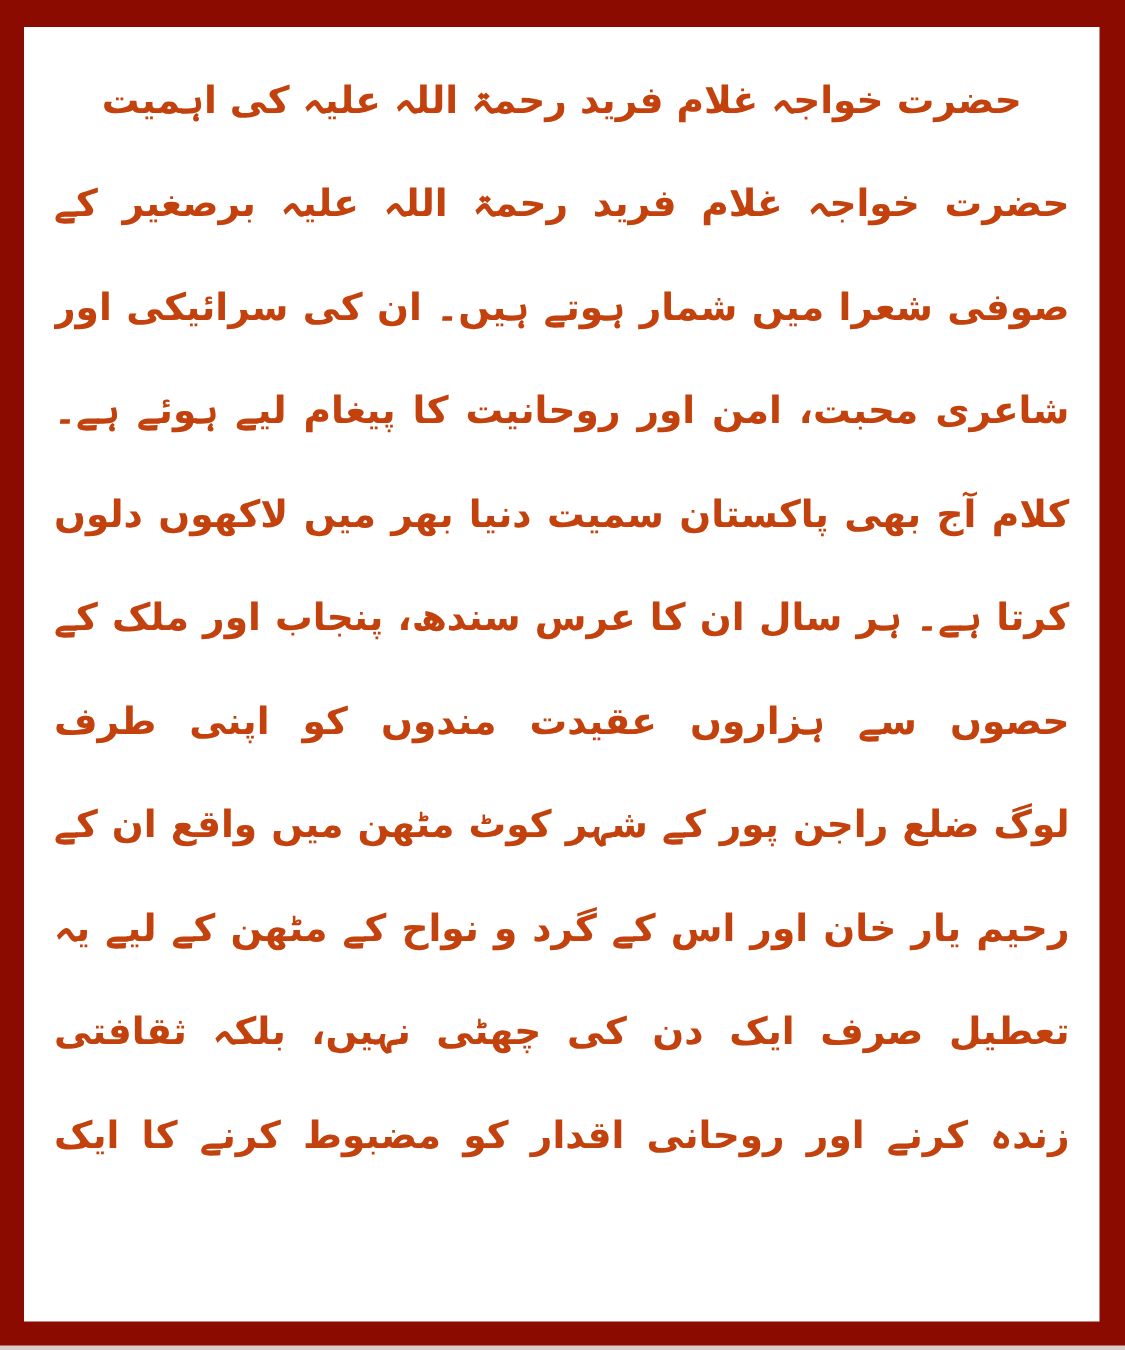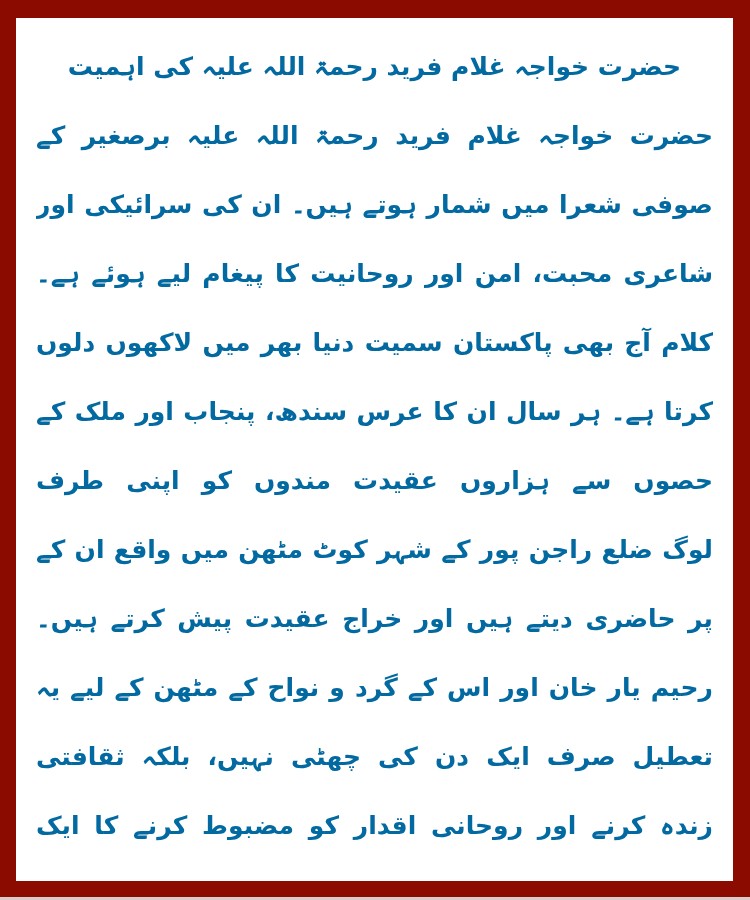--- a/index.html
+++ b/index.html
@@ -16,21 +16,21 @@
     height: 900px;
     box-sizing: border-box;
     background: #8C0B01;
     padding: 18px 17px 19px 16px;
   }
   .sheet {
     width: 100%;
     height: 100%;
     box-sizing: border-box;
     background: #ffffff;
-    color: #0369a1;
+    color: #c2410c;
     direction: rtl;
     padding: 14px 20px 0 20px;
     overflow: hidden;
     font-weight: 700;
   }
   .row {
     font-size: 25px;
     line-height: 69px;
     height: 69px;
     overflow: hidden;
@@ -57,19 +57,18 @@
 <div class="page">
   <div class="sheet">
     <div class="row heading">حضرت خواجہ غلام فرید رحمۃ اللہ علیہ کی اہمیت</div>
     <div class="row">حضرت خواجہ غلام فرید رحمۃ اللہ علیہ برصغیر کے عظیم ترین</div>
     <div class="row">صوفی شعرا میں شمار ہوتے ہیں۔ ان کی سرائیکی اور پنجابی</div>
     <div class="row">شاعری محبت، امن اور روحانیت کا پیغام لیے ہوئے ہے۔ ان کا</div>
     <div class="row">کلام آج بھی پاکستان سمیت دنیا بھر میں لاکھوں دلوں کو متاثر</div>
     <div class="row">کرتا ہے۔ ہر سال ان کا عرس سندھ، پنجاب اور ملک کے دیگر</div>
     <div class="row">حصوں سے ہزاروں عقیدت مندوں کو اپنی طرف کھینچتا ہے۔</div>
     <div class="row">لوگ ضلع راجن پور کے شہر کوٹ مٹھن میں واقع ان کے مزار</div>
-    <div class="row">پر حاضری دیتے ہیں اور خراج عقیدت پیش کرتے ہیں۔</div>
     <div class="row">رحیم یار خان اور اس کے گرد و نواح کے مٹھن کے لیے یہ</div>
     <div class="row">تعطیل صرف ایک دن کی چھٹی نہیں، بلکہ ثقافتی روایات کو</div>
     <div class="row">زندہ کرنے اور روحانی اقدار کو مضبوط کرنے کا ایک موقع ہے۔</div>
   </div>
   <div class="bottom-strip"></div>
 </div>
 
 </body></html>

